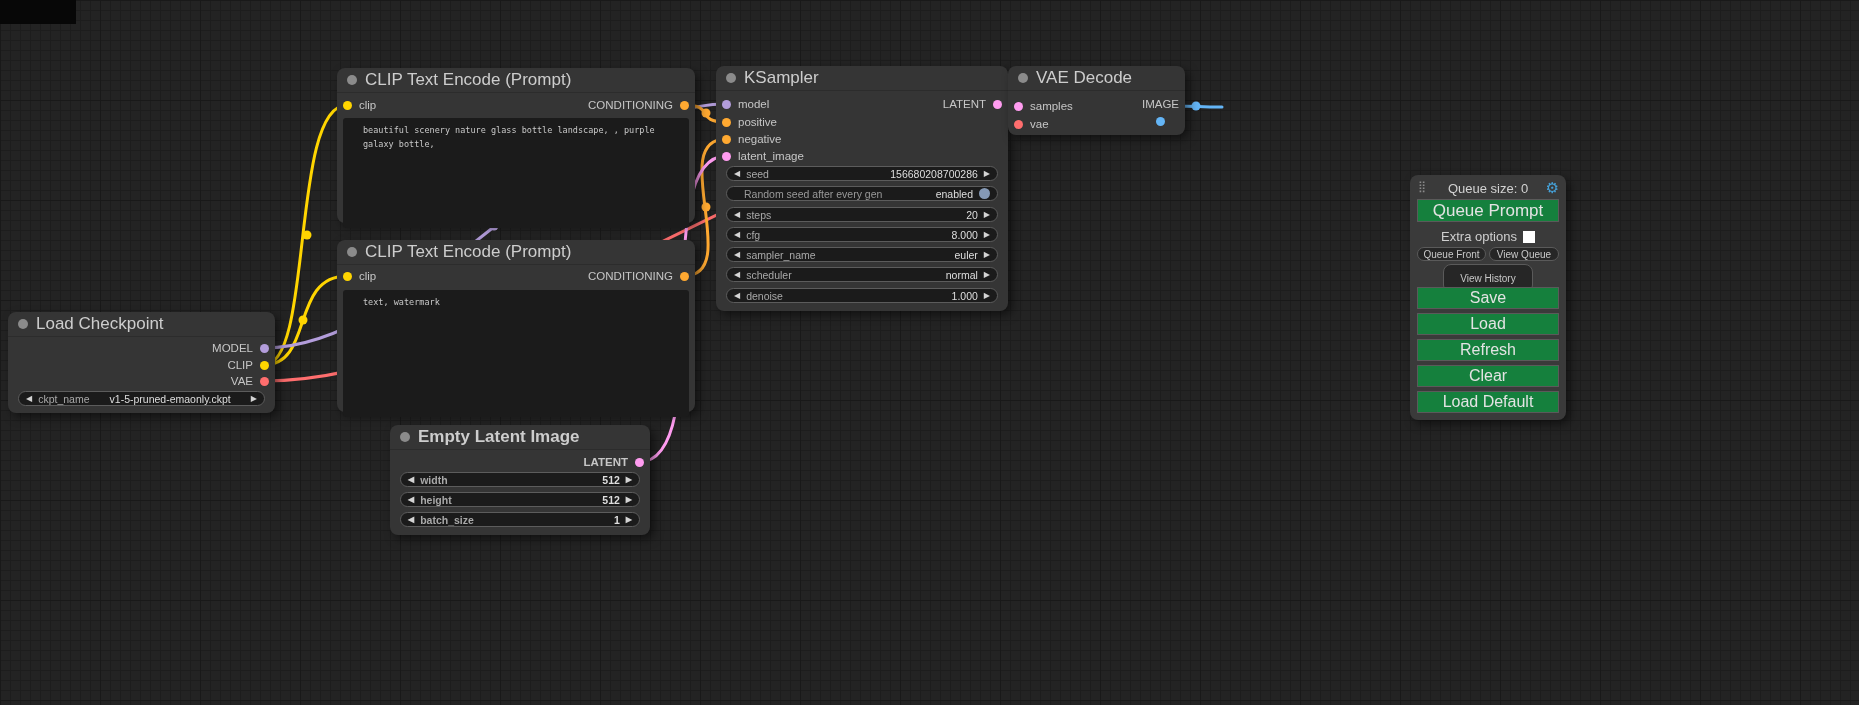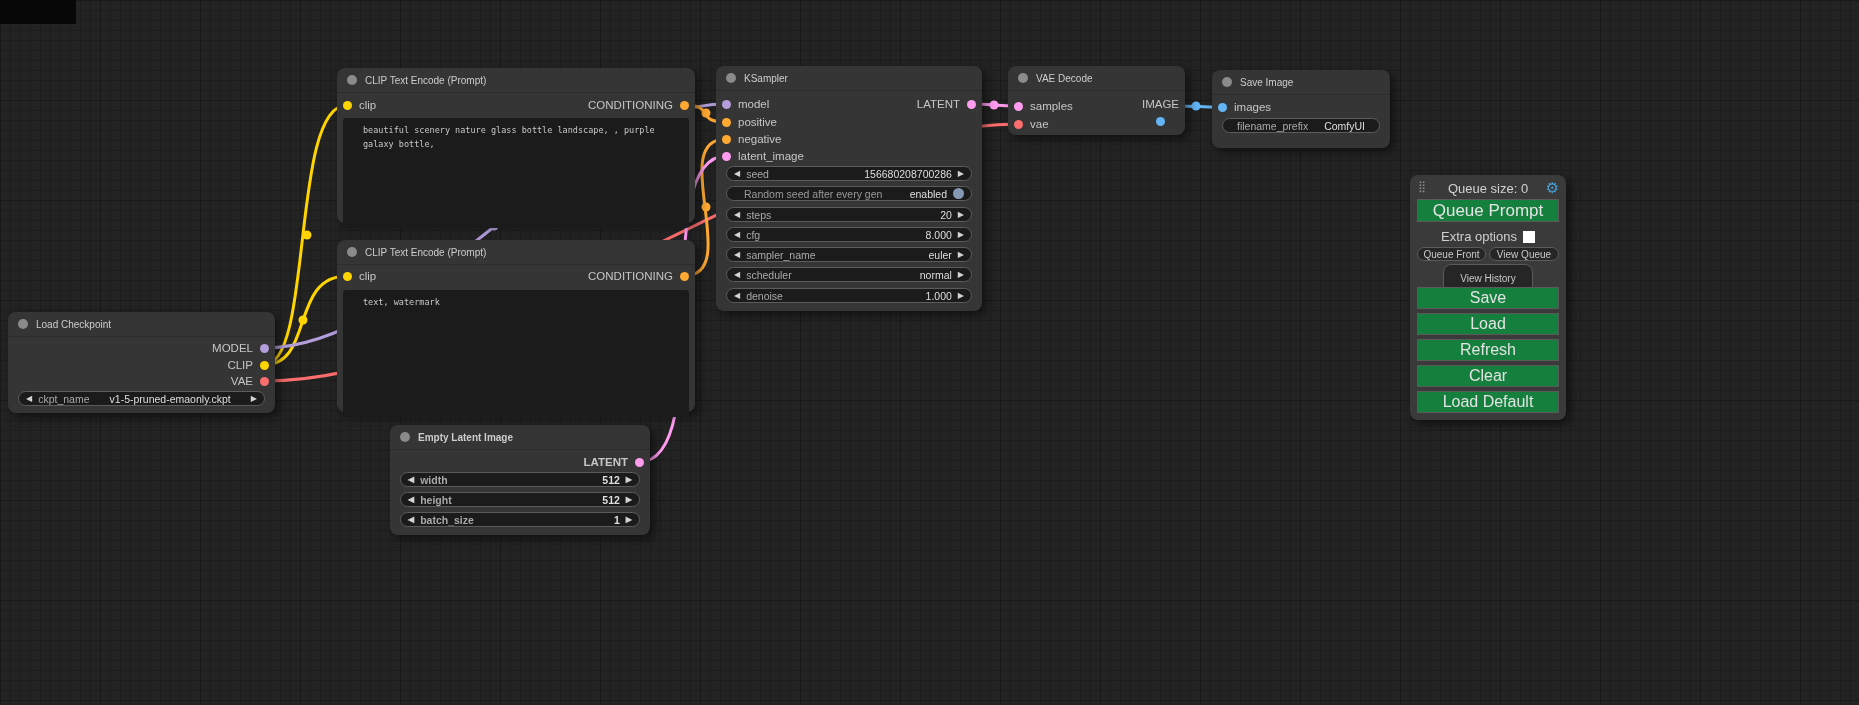--- a/index.html
+++ b/index.html
@@ -12,21 +12,21 @@
       linear-gradient(#1d1d1d 1px,transparent 1px),
       linear-gradient(90deg,#1d1d1d 1px,transparent 1px);
     background-size:100px 100px,100px 100px,10px 10px,10px 10px;}
   .wires{position:absolute;left:0;top:0;}
   .wires path{fill:none;stroke-width:3;stroke-linecap:round;}
   .node{position:absolute;background:#353535;border-radius:8px;
     box-shadow:4px 4px 10px rgba(0,0,0,.5);color:#cdcdcd;}
   .node-header{height:24px;display:flex;align-items:center;gap:8px;padding:0 10px;
     border-bottom:1px solid #2c2c2c;border-radius:8px 8px 0 0;cursor:default;}
   .node-dot{width:10px;height:10px;border-radius:50%;background:#8b8b8b;flex:0 0 auto;}
-  .node-title{font-size:10px;color:#cdcdcd;white-space:nowrap;}
+  .node-title{font-size:17px;color:#cdcdcd;white-space:nowrap;}
   .row{position:absolute;height:16px;display:flex;align-items:center;gap:7px;font-size:11.5px;color:#c6c6c6;}
   .row.in{left:6px;}
   .row.out{right:6px;}
   .port{width:9px;height:9px;border-radius:50%;flex:0 0 auto;}
   .prompt-box{position:absolute;left:6px;right:6px;background:#1b1b1b;border-radius:3px;
     color:#c9c9c9;font:8.5px "DejaVu Sans Mono",monospace;line-height:1.7;
     padding:5px 20px;white-space:pre-wrap;word-break:break-word;overflow:hidden;}
   .pill{position:absolute;left:10px;right:10px;height:15px;background:#1b1b1b;
     border:1px solid #5c5c5c;border-radius:9px;display:flex;align-items:center;
     padding:0 7px;font-size:10.5px;color:#a9a9a9;box-sizing:border-box;gap:6px;}
@@ -125,21 +125,21 @@
       <span class="port" style="background: rgb(255, 213, 0);"></span>
       <span>clip</span>
     </div>
     <div class="row out" style="top:28px;">
       <span>CONDITIONING</span>
       <span class="port" style="background: rgb(255, 169, 49);"></span>
     </div>
     <div class="prompt-box" style="top:50px;height:117px;">text, watermark</div>
   </div>
 
-  <div class="node" style="left:716px;top:66px;width:266px;height:245px;">
+  <div class="node" style="left:716px;top:66px;width:292px;height:245px;">
     <div class="node-header">
       <span class="node-dot"></span>
       <span class="node-title">KSampler</span>
     </div>
     <div class="row in" style="top:30px;">
       <span class="port" style="background: rgb(179, 157, 219);"></span>
       <span>model</span>
     </div>
     <div class="row in" style="top:48px;">
       <span class="port" style="background: rgb(255, 169, 49);"></span>
@@ -213,34 +213,20 @@
     <div class="row in" style="top:50px;">
       <span class="port" style="background: rgb(255, 110, 110);"></span>
       <span>vae</span>
     </div>
     <div class="row out" style="top:32px;flex-direction:column;">
       <span>IMAGE</span>
       <span class="port" style="background: rgb(100, 181, 246);"></span>
     </div>
   </div>
 
-  <div class="node" style="left:1212px;top:70px;width:178px;height:78px;">
-    <div class="node-header">
-      <span class="node-dot"></span>
-      <span class="node-title">Save Image</span>
-    </div>
-    <div class="row in" style="top:29px;">
-      <span class="port" style="background: rgb(100, 181, 246);"></span>
-      <span>images</span>
-    </div>
-    <div class="pill" style="top:48px;padding:0 14px;">
-      <span class="wlabel">filename_prefix</span>
-      <span class="wvalue">ComfyUI</span>
-    </div>
-  </div>
 
   <div class="node" style="left:390px;top:425px;width:260px;height:110px;font-weight:bold;">
     <div class="node-header">
       <span class="node-dot"></span>
       <span class="node-title">Empty Latent Image</span>
     </div>
     <div class="row out" style="top:29px;">
       <span>LATENT</span>
       <span class="port" style="background: rgb(255, 156, 240);"></span>
     </div>

